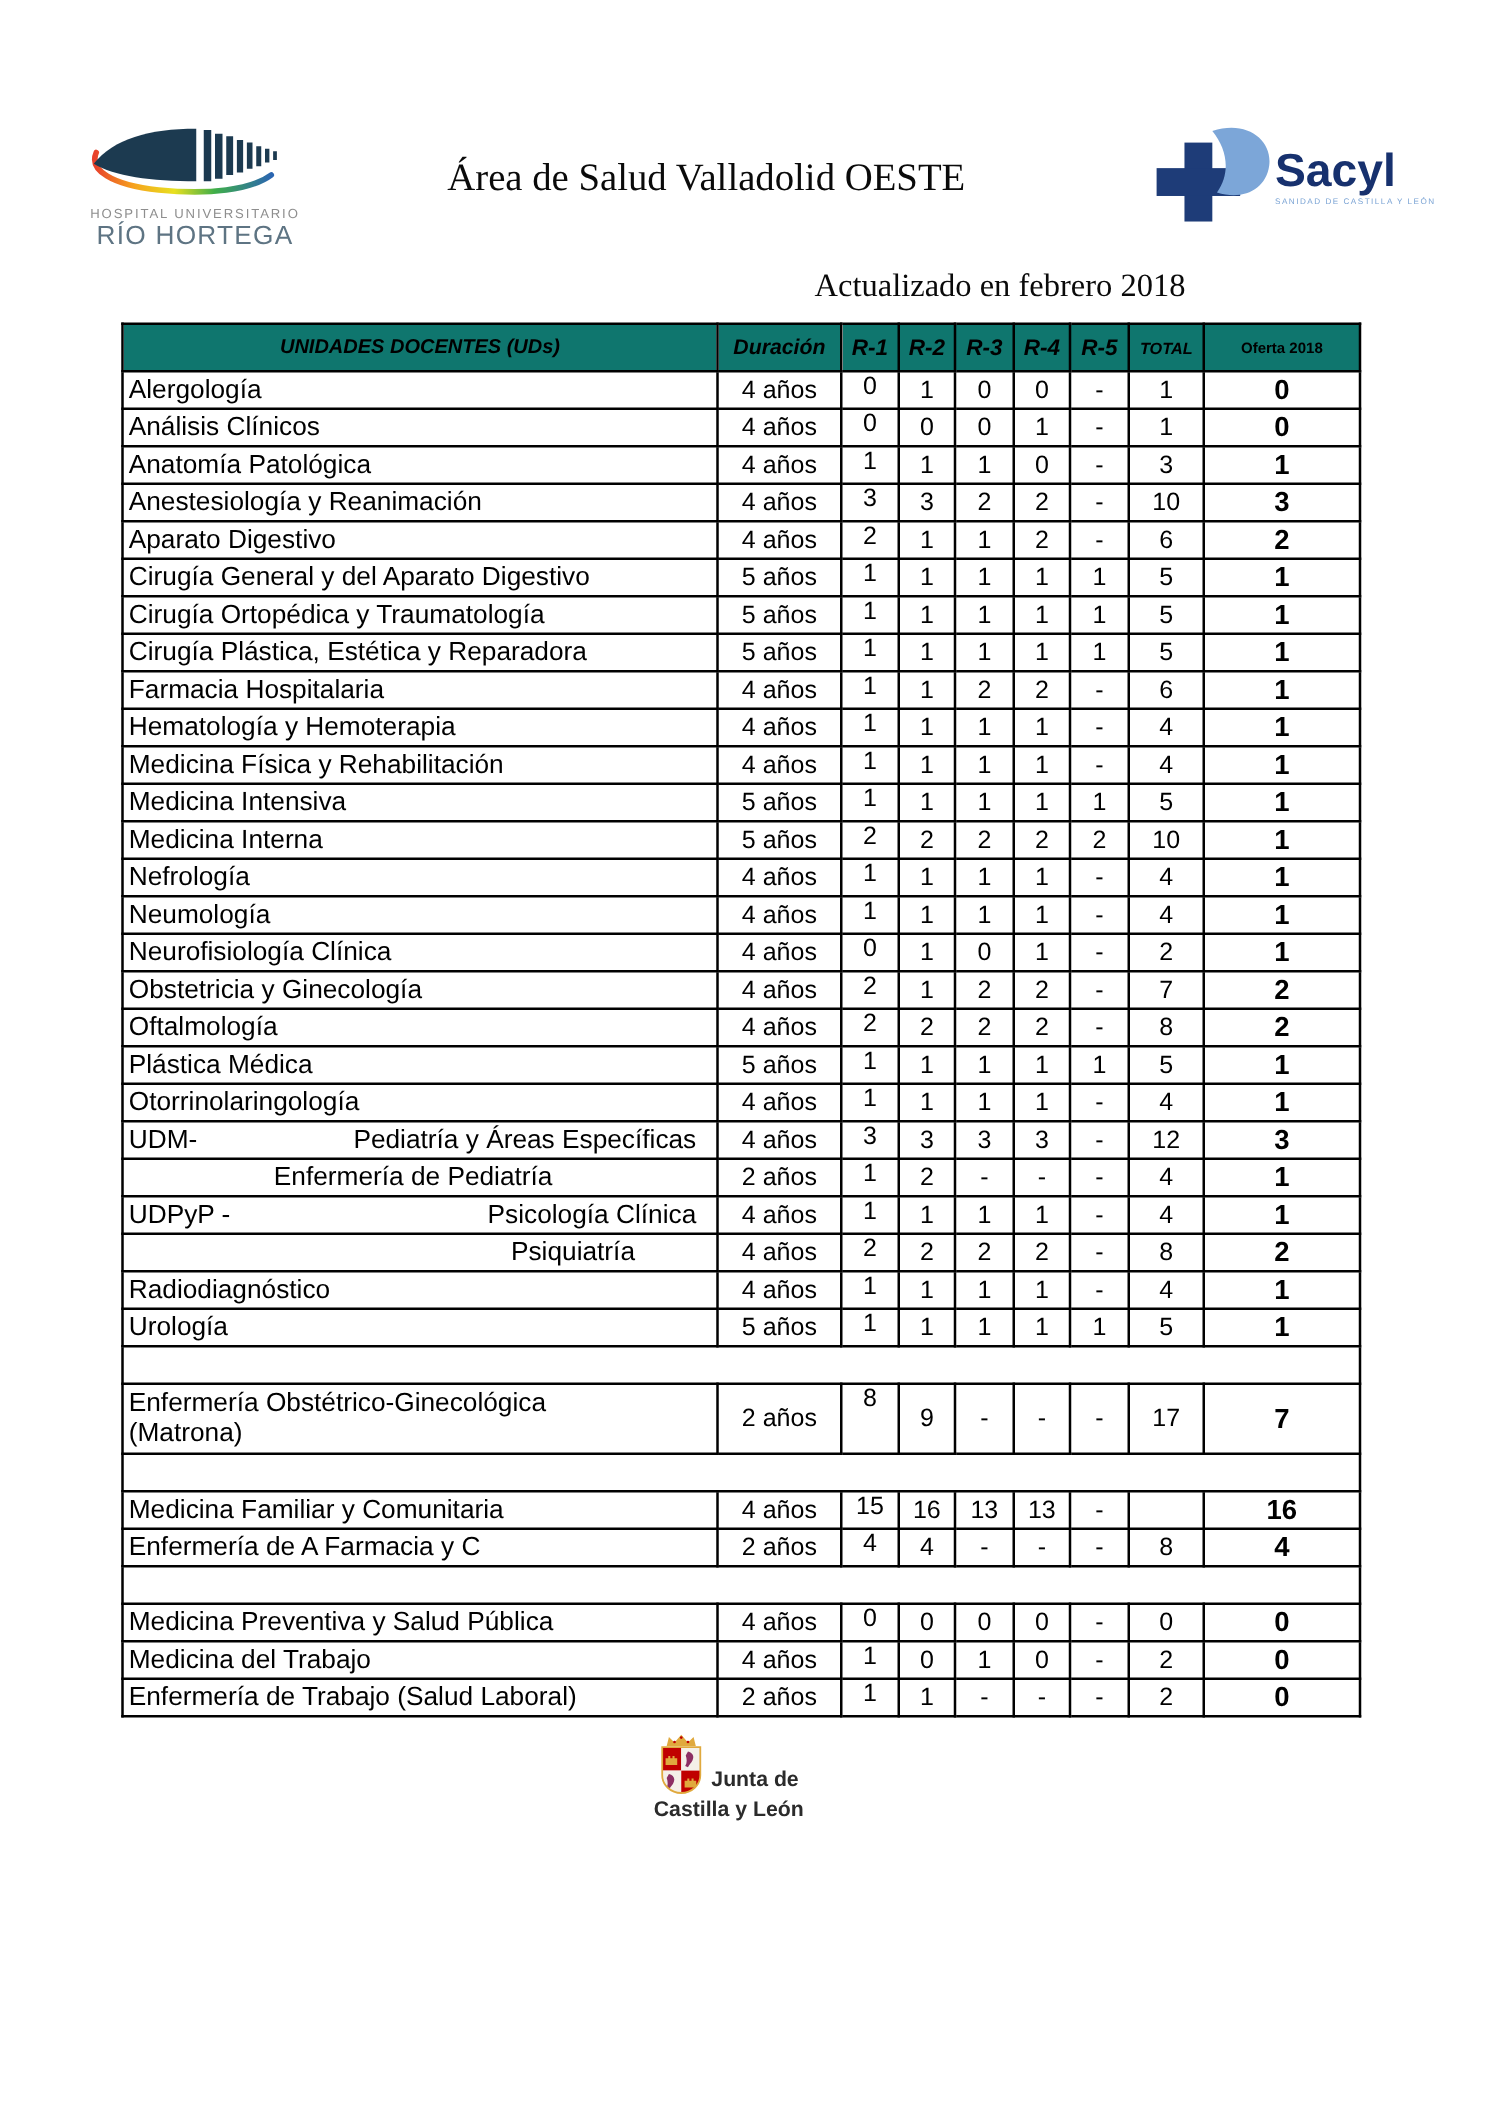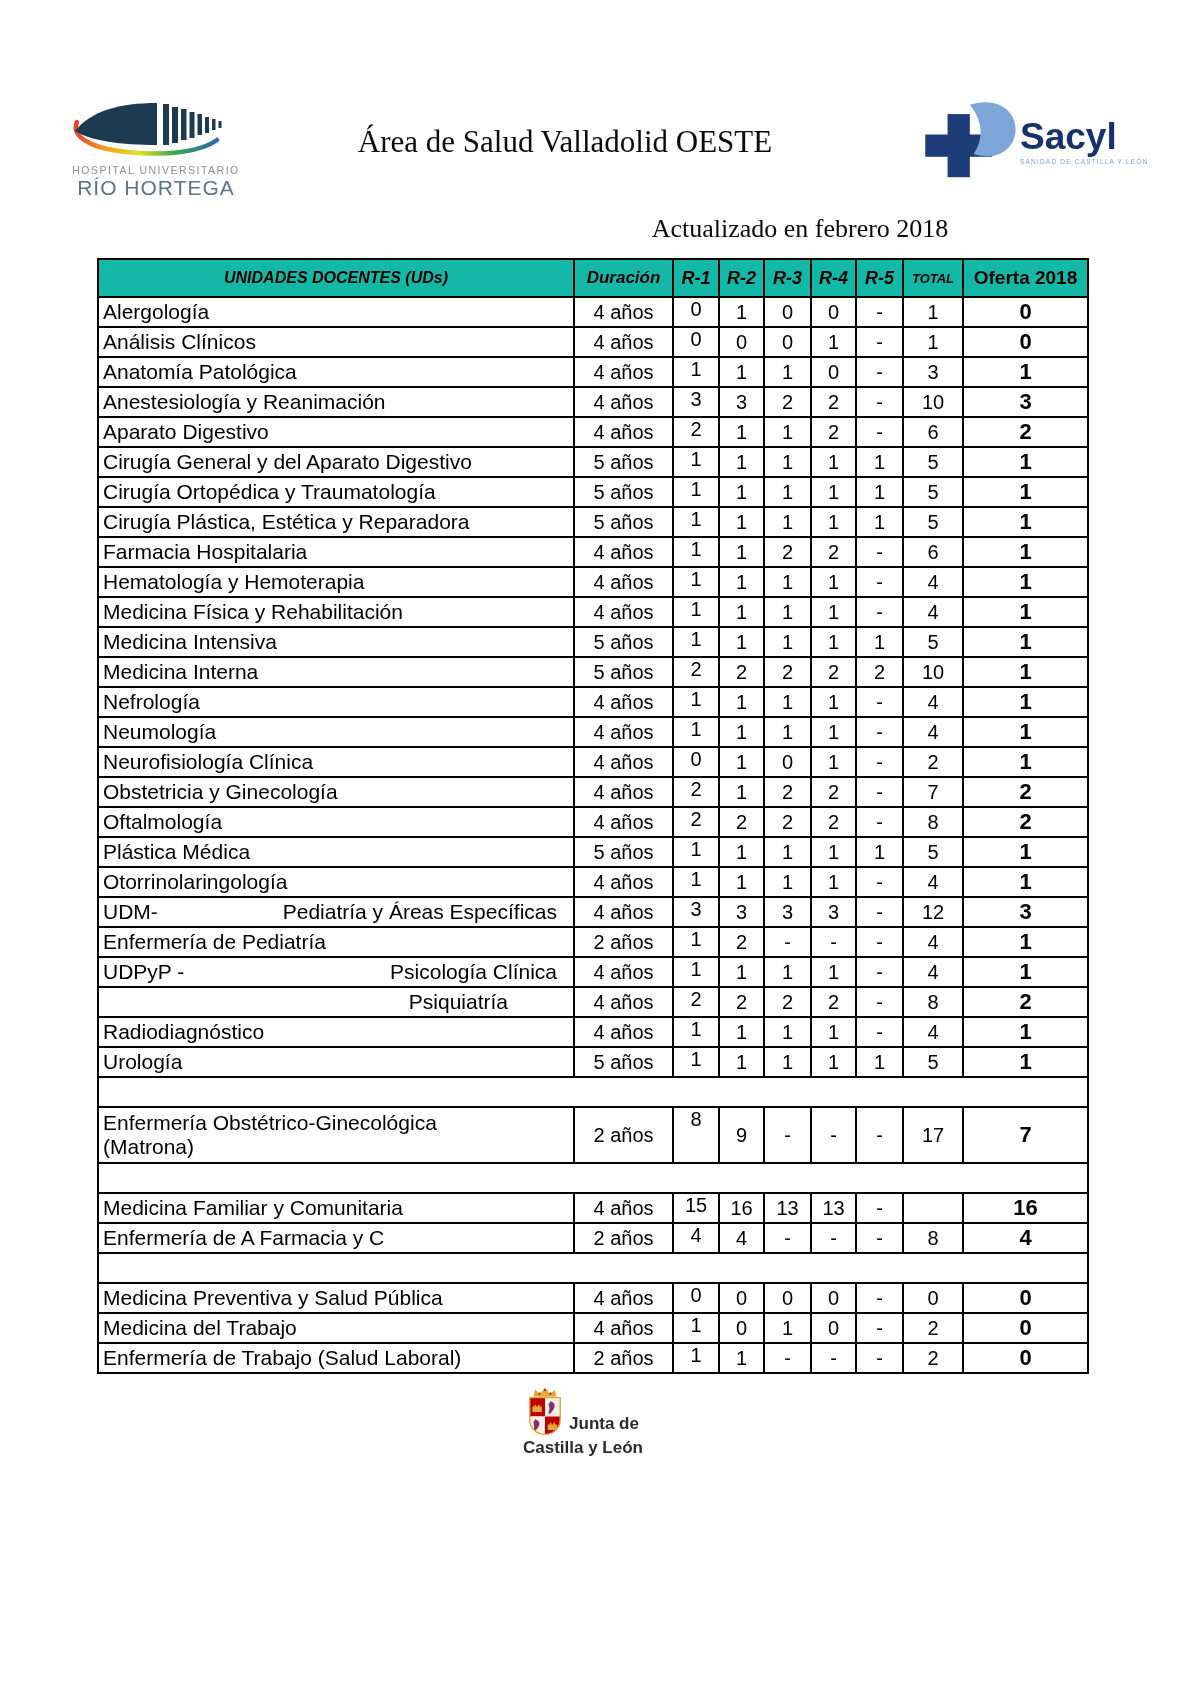--- a/index.html
+++ b/index.html
@@ -15,36 +15,36 @@
   .sacyl-logo{position:absolute;left:916px;top:98px;display:flex;align-items:center;}
   .sacyl-text .name{font-size:37px;font-weight:bold;color:#17316e;line-height:1;}
   .sacyl-text .sub{font-size:6.5px;letter-spacing:1.2px;color:#7aa3d4;margin-top:3px;white-space:nowrap;}
   .updated{position:absolute;left:650px;top:214px;width:300px;text-align:center;
            font-family:"Liberation Serif",serif;font-size:26px;color:#0a0a0a;}
 
   
   .tablewrap{position:absolute;left:97px;top:258px;}
   table.uds{border-collapse:collapse;table-layout:fixed;width:990px;}
   .uds th,.uds td{border:2px solid #000;overflow:hidden;}
-  .uds thead th{background:#14b8a6;height:34px;font-weight:bold;font-style:italic;text-align:center;}
+  .uds thead th{background:#0f766e;height:34px;font-weight:bold;font-style:italic;text-align:center;}
   .uds th.h-name{font-size:16px;}
   .uds th.h-dur{font-size:17px;}
   .uds th.h-r{font-size:18px;}
   .uds th.h-total{font-size:13px;}
-  .uds th.h-oferta{font-size:19px;font-style:normal;margin-left:14px;}
+  .uds th.h-oferta{font-size:12px;font-style:normal;margin-left:14px;}
   .uds tbody td{height:26px;text-align:center;font-size:20px;vertical-align:middle;background:#fff;}
   .uds td.c-name{text-align:left;font-size:21px;padding:0 4px 0 4px;white-space:pre-line;line-height:1.12;}
   .uds td.c-r1{vertical-align:top;line-height:1.0;padding-top:1px;}
   .uds td.c-total{font-size:20px;}
   .uds td.c-oferta{font-weight:bold;font-size:22px;}
   .uds tr.tall td{height:52px;}
   .uds td.spacer{height:26px;background:#fff;}
   .uds td.c-name .l{float:left;}
   .uds td.c-name .r{float:right;padding-right:12px;}
-  .uds td.c-name.align-right{text-align:left;padding-right:15px;}
+  .uds td.c-name.align-right{text-align:center;padding-right:15px;}
   .uds td.c-name.align-right-far{text-align:right;padding-right:65px;}
 
   
   .junta-logo{position:absolute;left:488px;top:1386px;width:190px;text-align:center;}
   .junta-row{display:flex;align-items:flex-end;justify-content:center;gap:6px;}
   .junta-logo .jl1{font-size:17px;font-weight:bold;color:#2b2b2b;line-height:1;padding-bottom:6px;}
   .junta-logo .jl2{font-size:17px;font-weight:bold;color:#2b2b2b;line-height:1;margin-top:1px;}
 </style>
 </head>
 <body>

